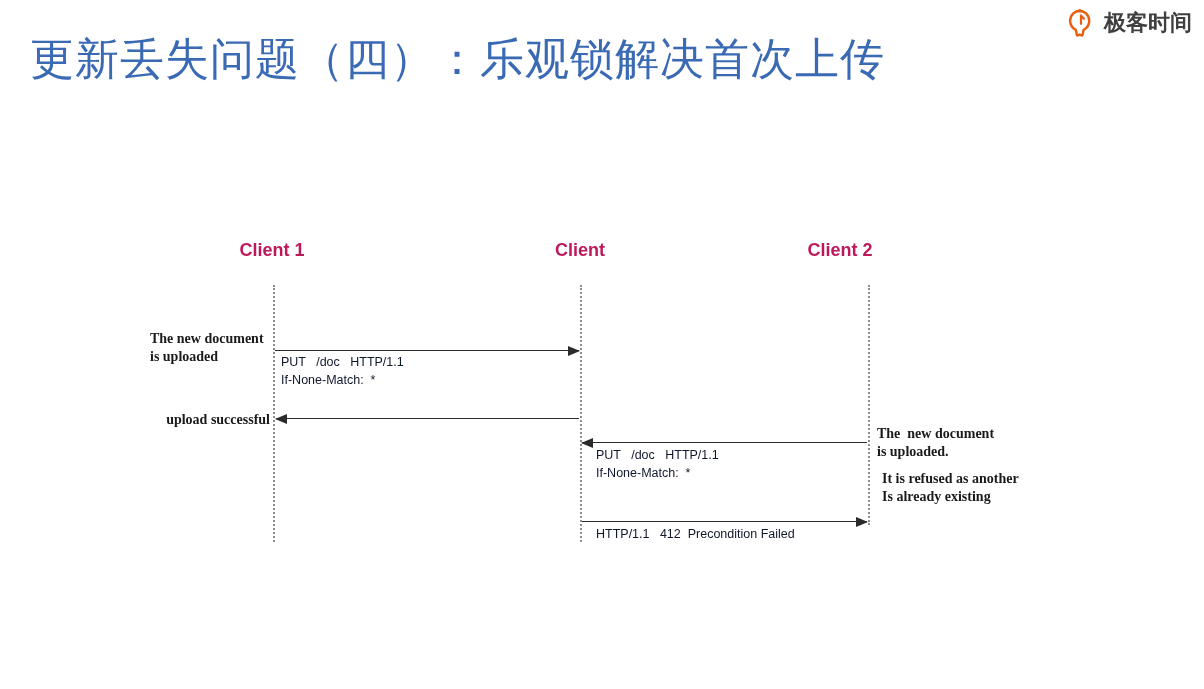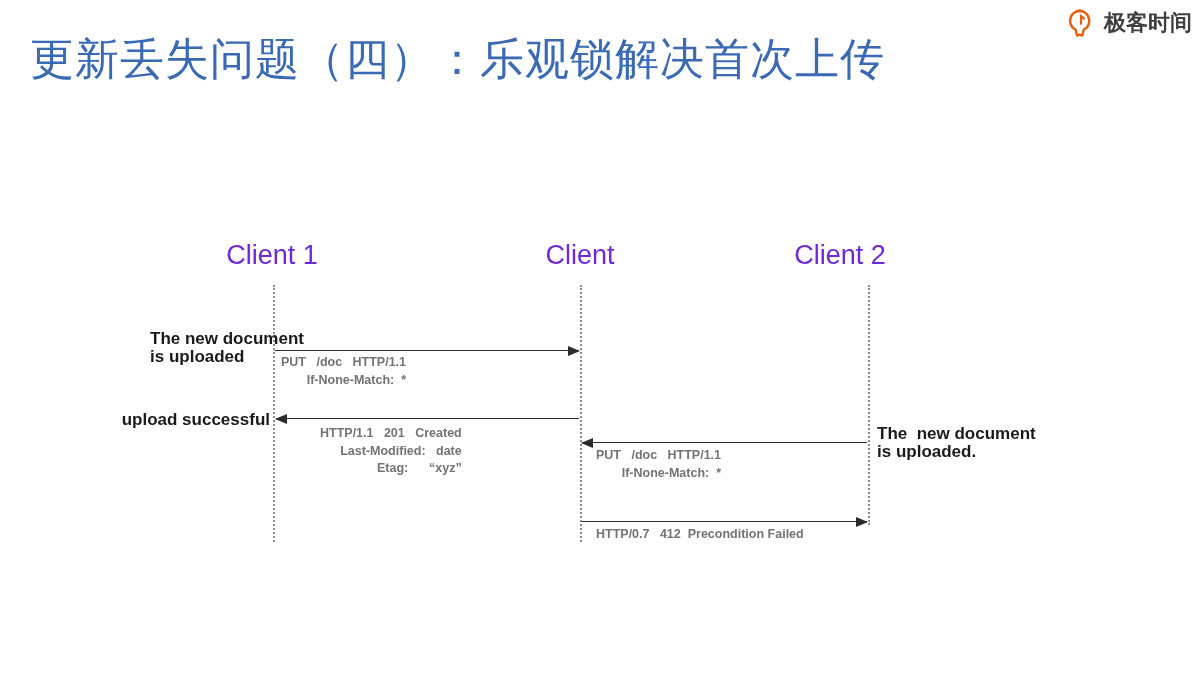--- a/index.html
+++ b/index.html
@@ -55,23 +55,23 @@
   #sequence-diagram {
     position: absolute;
     left: 0;
     top: 0;
     width: 1204px;
     height: 689px;
   }
 
   .actor-label {
     position: absolute;
-    font-size: 27px;
-    font-weight: 400;
-    color: #6d28d9;
+    font-size: 18px;
+    font-weight: 700;
+    color: #be185d;
     white-space: nowrap;
     transform: translateX(-50%);
     font-family: "Liberation Sans", "DejaVu Sans", sans-serif;
   }
 
   .lifeline {
     position: absolute;
     width: 0;
     border-left: 2px dotted #8d8d8d;
   }
@@ -96,35 +96,34 @@
   }
   .msg-arrow.to-left::after {
     left: -1px;
     border-right: 12px solid #2b2b2b;
   }
 
   .msg-text {
     position: absolute;
     font-size: 12.5px;
     line-height: 17.5px;
-    color: #737373;
+    color: #0f172a;
     white-space: pre;
-    font-weight: 700;
+    font-weight: 400;
     font-family: "Liberation Sans", "DejaVu Sans", sans-serif;
-    text-align: right;
   }
 
   .note-text {
     position: absolute;
-    font-size: 17px;
+    font-size: 14px;
     line-height: 17.5px;
     color: #1a1a1a;
     white-space: pre;
     font-weight: 600;
-    font-family: Liberation Sans, sans-serif;
+    font-family: Liberation Serif, serif;
   }
   .note-text.align-right {
     text-align: center;
     transform: translateX(-100%);
   }
 </style>
 </head>
 <body>
 
 <div id="slide-title">更新丢失问题（四）：乐观锁解决首次上传</div>
@@ -148,33 +147,32 @@
 
   <div class="lifeline" style="left:273px; top:285px; height:257px;"></div>
   <div class="lifeline" style="left:580px; top:285px; height:257px;"></div>
   <div class="lifeline" style="left:868px; top:285px; height:240px;"></div>
 
   <div class="msg-arrow to-right" style="left:275px; top:350px; width:304px;"></div>
   <div class="msg-text" style="left:281px; top:354px;">PUT   /doc   HTTP/1.1
 If-None-Match:  *</div>
 
   <div class="msg-arrow to-left" style="left:276px; top:418px; width:303px;"></div>
-  <div class="msg-text" style="left:320px; top:425px;">HTTP/1.1   201   Created
-Last-Modified:   date
-Etag:      “xyz”</div>
 
   <div class="msg-arrow to-left" style="left:582px; top:442px; width:285px;"></div>
   <div class="msg-text" style="left:596px; top:447px;">PUT   /doc   HTTP/1.1
 If-None-Match:  *</div>
 
   <div class="msg-arrow to-right" style="left:582px; top:521px; width:285px;"></div>
-  <div class="msg-text" style="left:596px; top:526px;">HTTP/0.7   412  Precondition Failed</div>
+  <div class="msg-text" style="left:596px; top:526px;">HTTP/1.1   412  Precondition Failed</div>
 
   <div class="note-text" style="left:150px; top:330px;">The new document
 is uploaded</div>
 
   <div class="note-text align-right" style="left:270px; top:411px;">upload successful</div>
 
   <div class="note-text" style="left:877px; top:425px;">The  new document
 is uploaded.</div>
 
+  <div class="note-text" style="left:882px; top:470px;">It is refused as another
+Is already existing</div>
 
 </div>
 
 </body></html>

